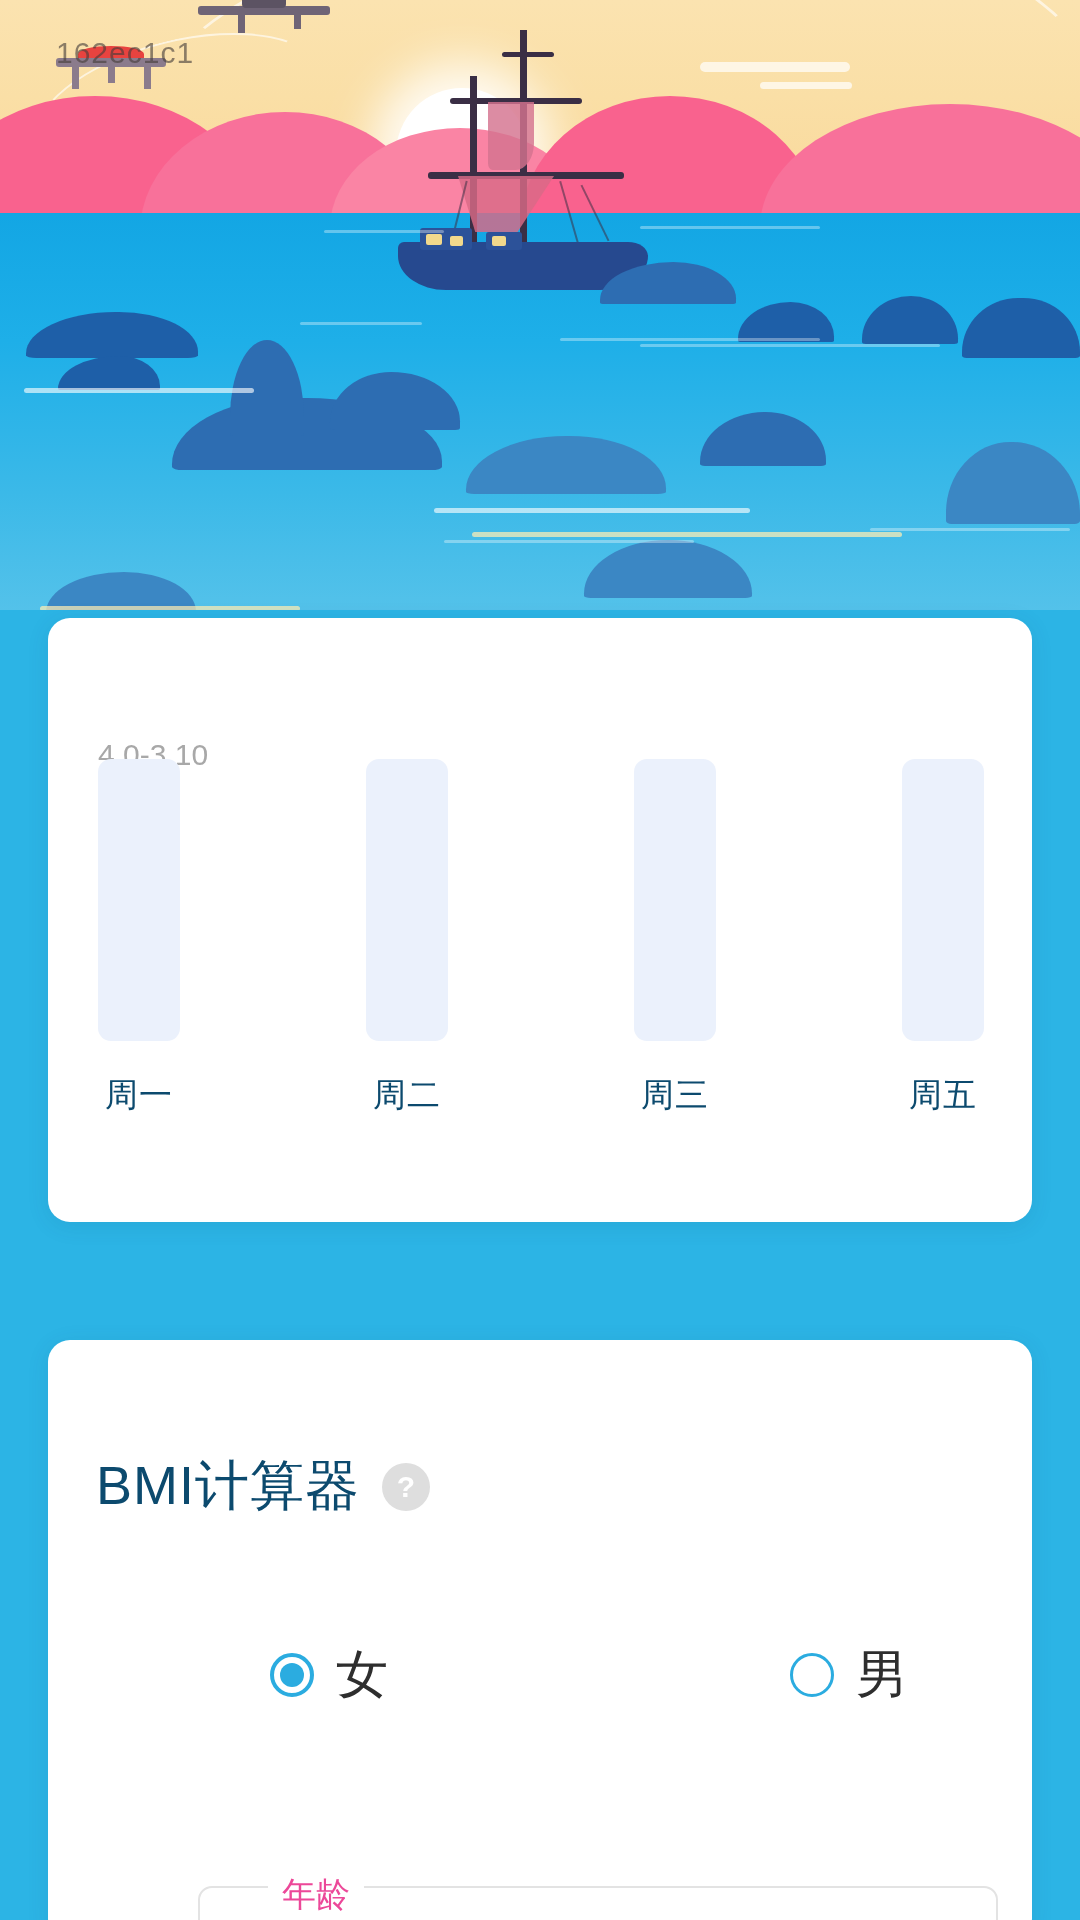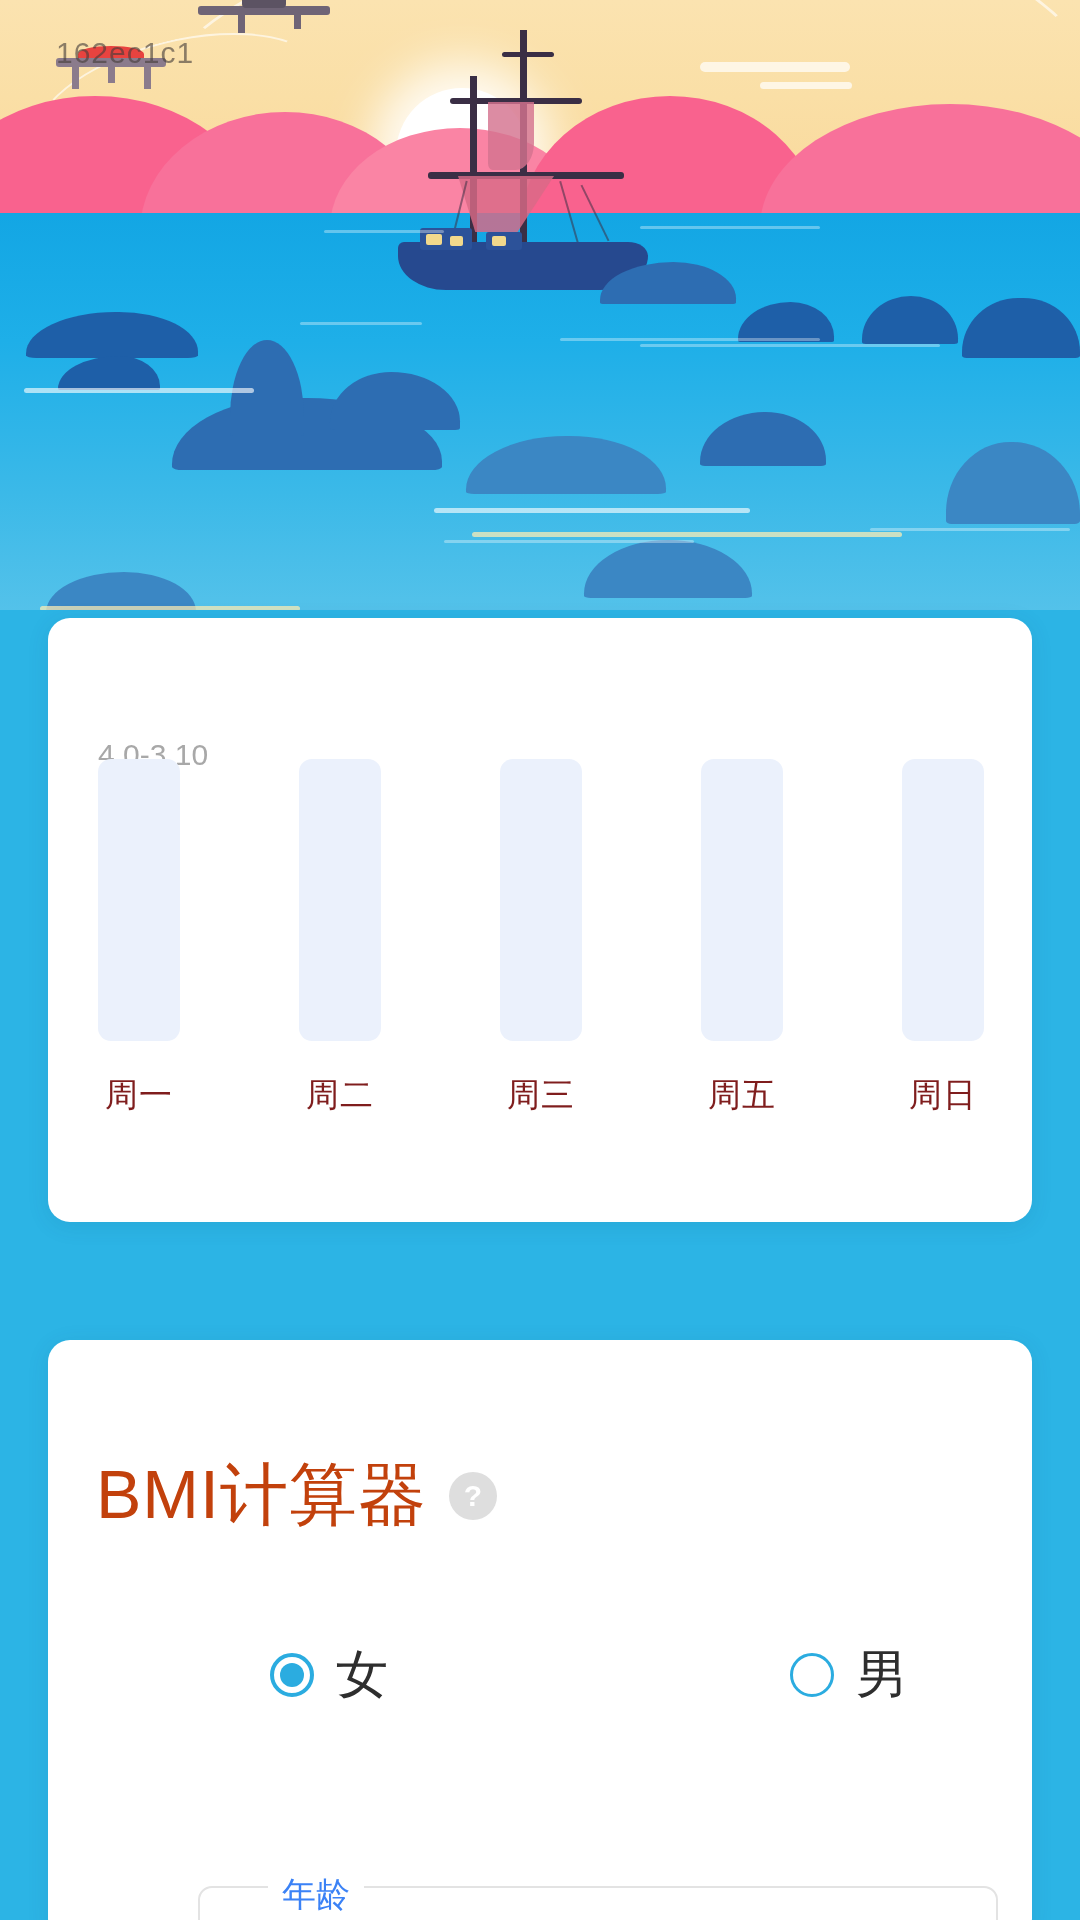--- a/index.html
+++ b/index.html
@@ -86,44 +86,44 @@
   .steps-title { font-size:42px; font-weight:bold; color:#222222; letter-spacing:1px; }
   .steps-goal { position:absolute; right:0; top:4px; white-space:nowrap; }
   .steps-goal .cur { font-size:44px; font-weight:bold; color:#1B1B1B; }
   .steps-goal .tot { font-size:32px; color:#9A9A9A; margin-left:6px; }
   .steps-range { position:absolute; left:50px; top:120px; font-size:30px; color:#A8A8A8; }
 
   .chart { position:absolute; left:50px; right:48px; top:210px; height:290px; display:flex;
            justify-content:space-between; align-items:flex-end; }
   .bar-col { width:82px; display:flex; flex-direction:column; align-items:center; }
   .bar { width:82px; height:282px; background:#EBF1FC; border-radius:13px; }
-  .bar-label { margin-top:32px; font-size:33px; color:#7f1d1d; letter-spacing:1px; }
+  .bar-label { margin-top:32px; font-size:33px; color:#0c4a6e; letter-spacing:1px; }
 
   .bmi-head { position:absolute; left:48px; top:110px; display:flex; align-items:center; }
-  .bmi-title { font-size:68px; color:#c2410c; letter-spacing:1px; }
+  .bmi-title { font-size:54px; color:#0c4a6e; letter-spacing:1px; }
   .help-badge {
     width:48px; height:48px; border-radius:50%; background:#DEDEDE; margin-left:22px;
     display:flex; align-items:center; justify-content:center;
     font-size:30px; color:#FFFFFF; font-weight:bold;
   }
 
   .gender-row { position:absolute; left:0; right:0; top:300px; height:80px; }
   .gender-opt { position:absolute; display:flex; align-items:center; }
   #gender-female { left:222px; }
   #gender-male   { left:742px; }
   .radio { width:44px; height:44px; border-radius:50%; border:4px solid #2BACE0;
            display:flex; align-items:center; justify-content:center; background:#fff; }
   .radio .dot { width:24px; height:24px; border-radius:50%; background:#2BACE0; }
   .radio.off { border-width:3px; }
   .gender-label { margin-left:22px; font-size:52px; color:#2E2E2E; }
 
   .age-field { position:absolute; left:150px; top:546px; width:800px; height:96px;
                border:2px solid #E3E3E3; border-radius:14px; background:#fff; }
   .age-label { position:absolute; left:220px; top:532px; background:#fff; padding:0 14px;
-               font-size:34px; color:#3b82f6; }
+               font-size:34px; color:#ec4899; }
 </style>
 </head>
 <body>
 
 <div id="app">
 
   <div class="hero">
     <div class="sky"></div>
 
     <div class="swoosh sw1"></div>
@@ -220,24 +220,20 @@
         <div class="bar-label">周二</div>
       </div>
       <div class="bar-col">
         <div class="bar"></div>
         <div class="bar-label">周三</div>
       </div>
       <div class="bar-col">
         <div class="bar"></div>
         <div class="bar-label">周五</div>
       </div>
-      <div class="bar-col">
-        <div class="bar"></div>
-        <div class="bar-label">周日</div>
-      </div>
     </div>
   </div>
 
   <div class="card" id="bmi-card">
     <div class="bmi-head">
       <div class="bmi-title">BMI计算器</div>
       <div class="help-badge">?</div>
     </div>
 
     <div class="gender-row">

